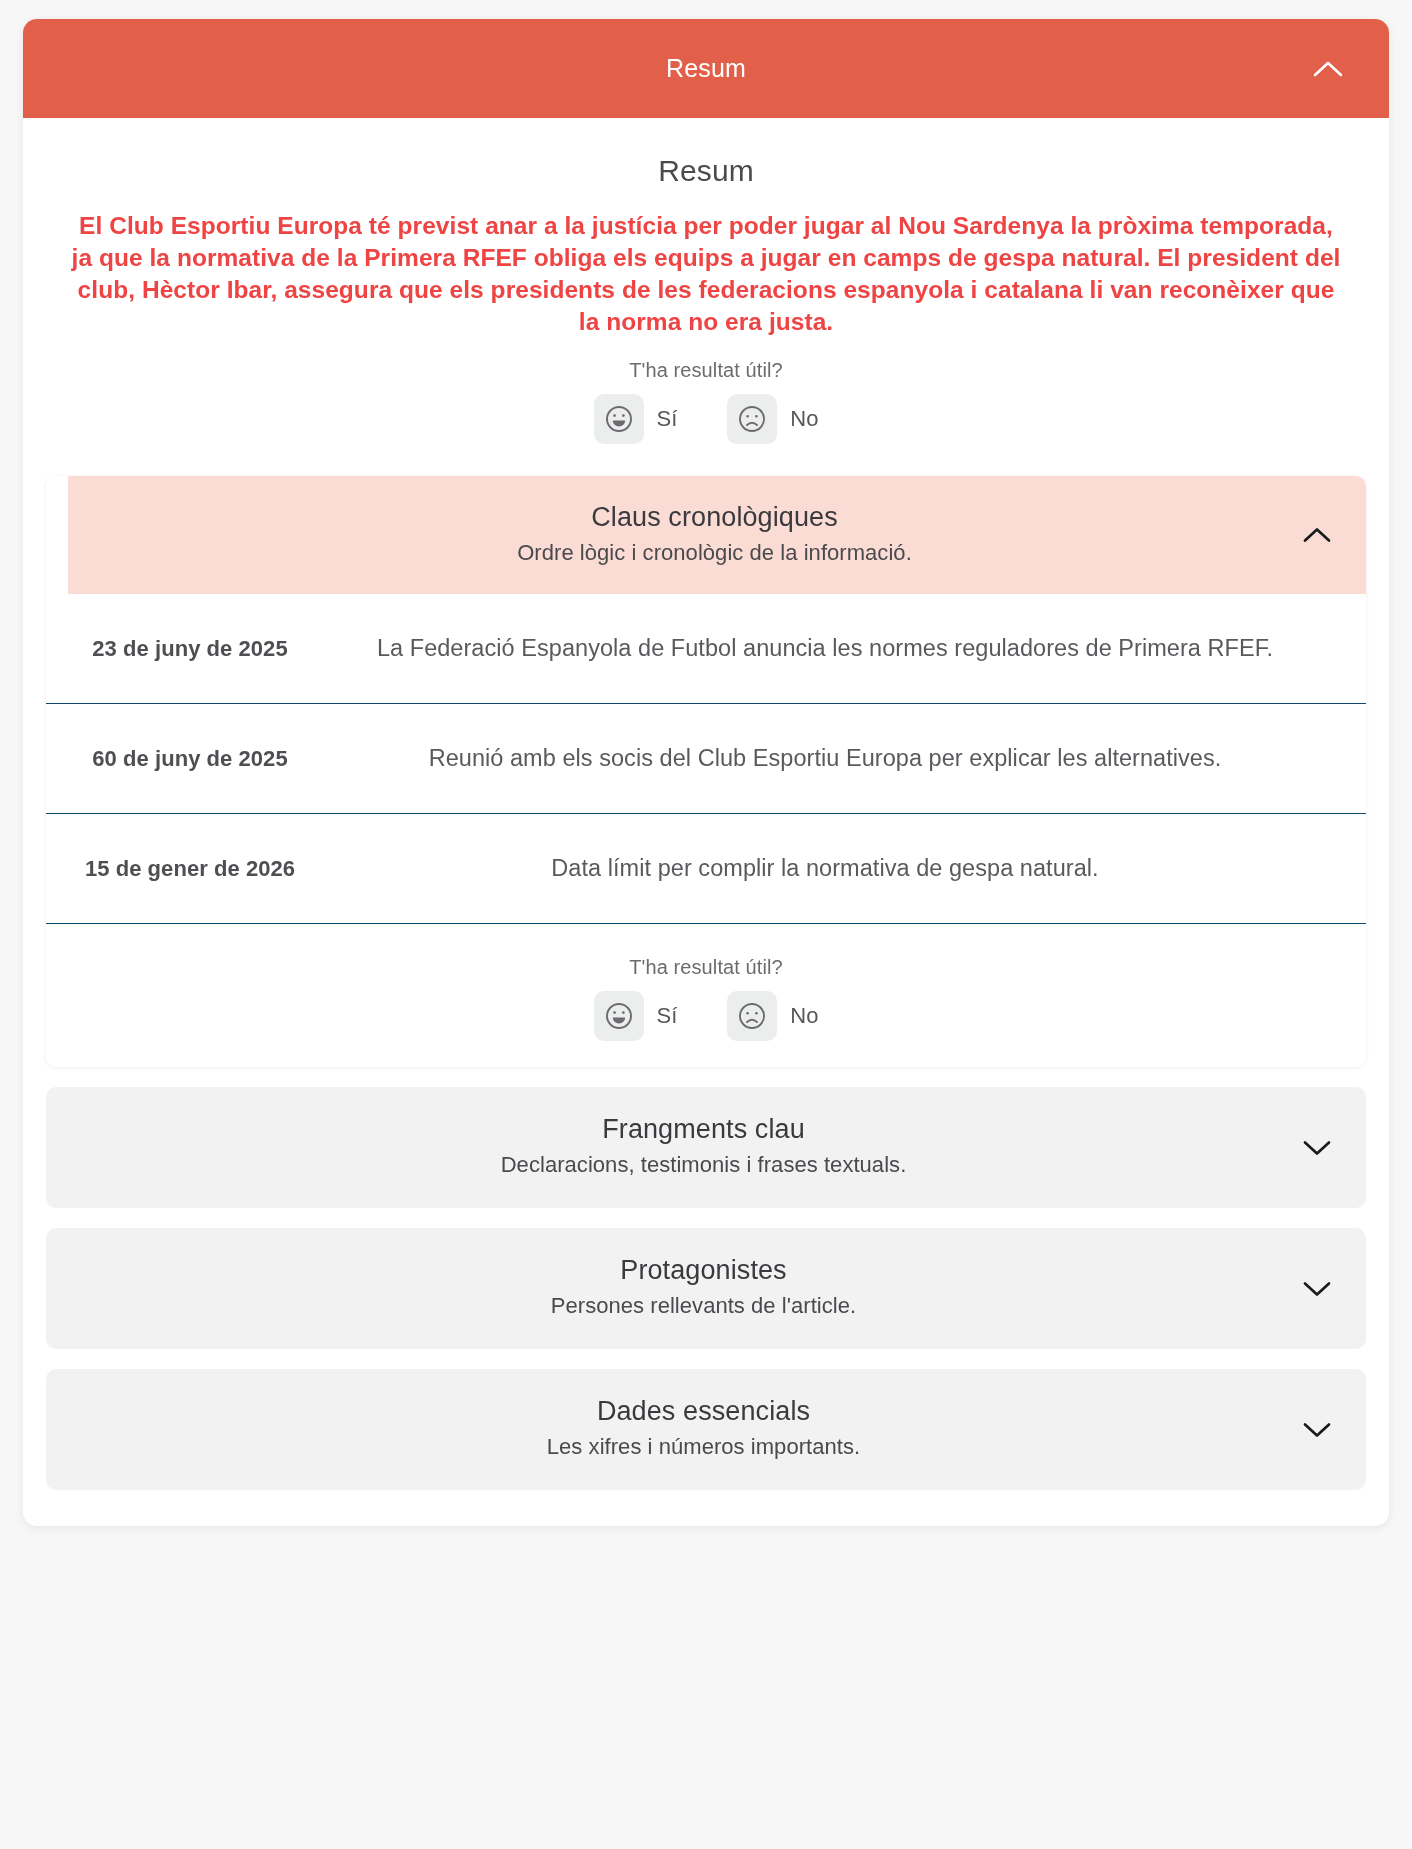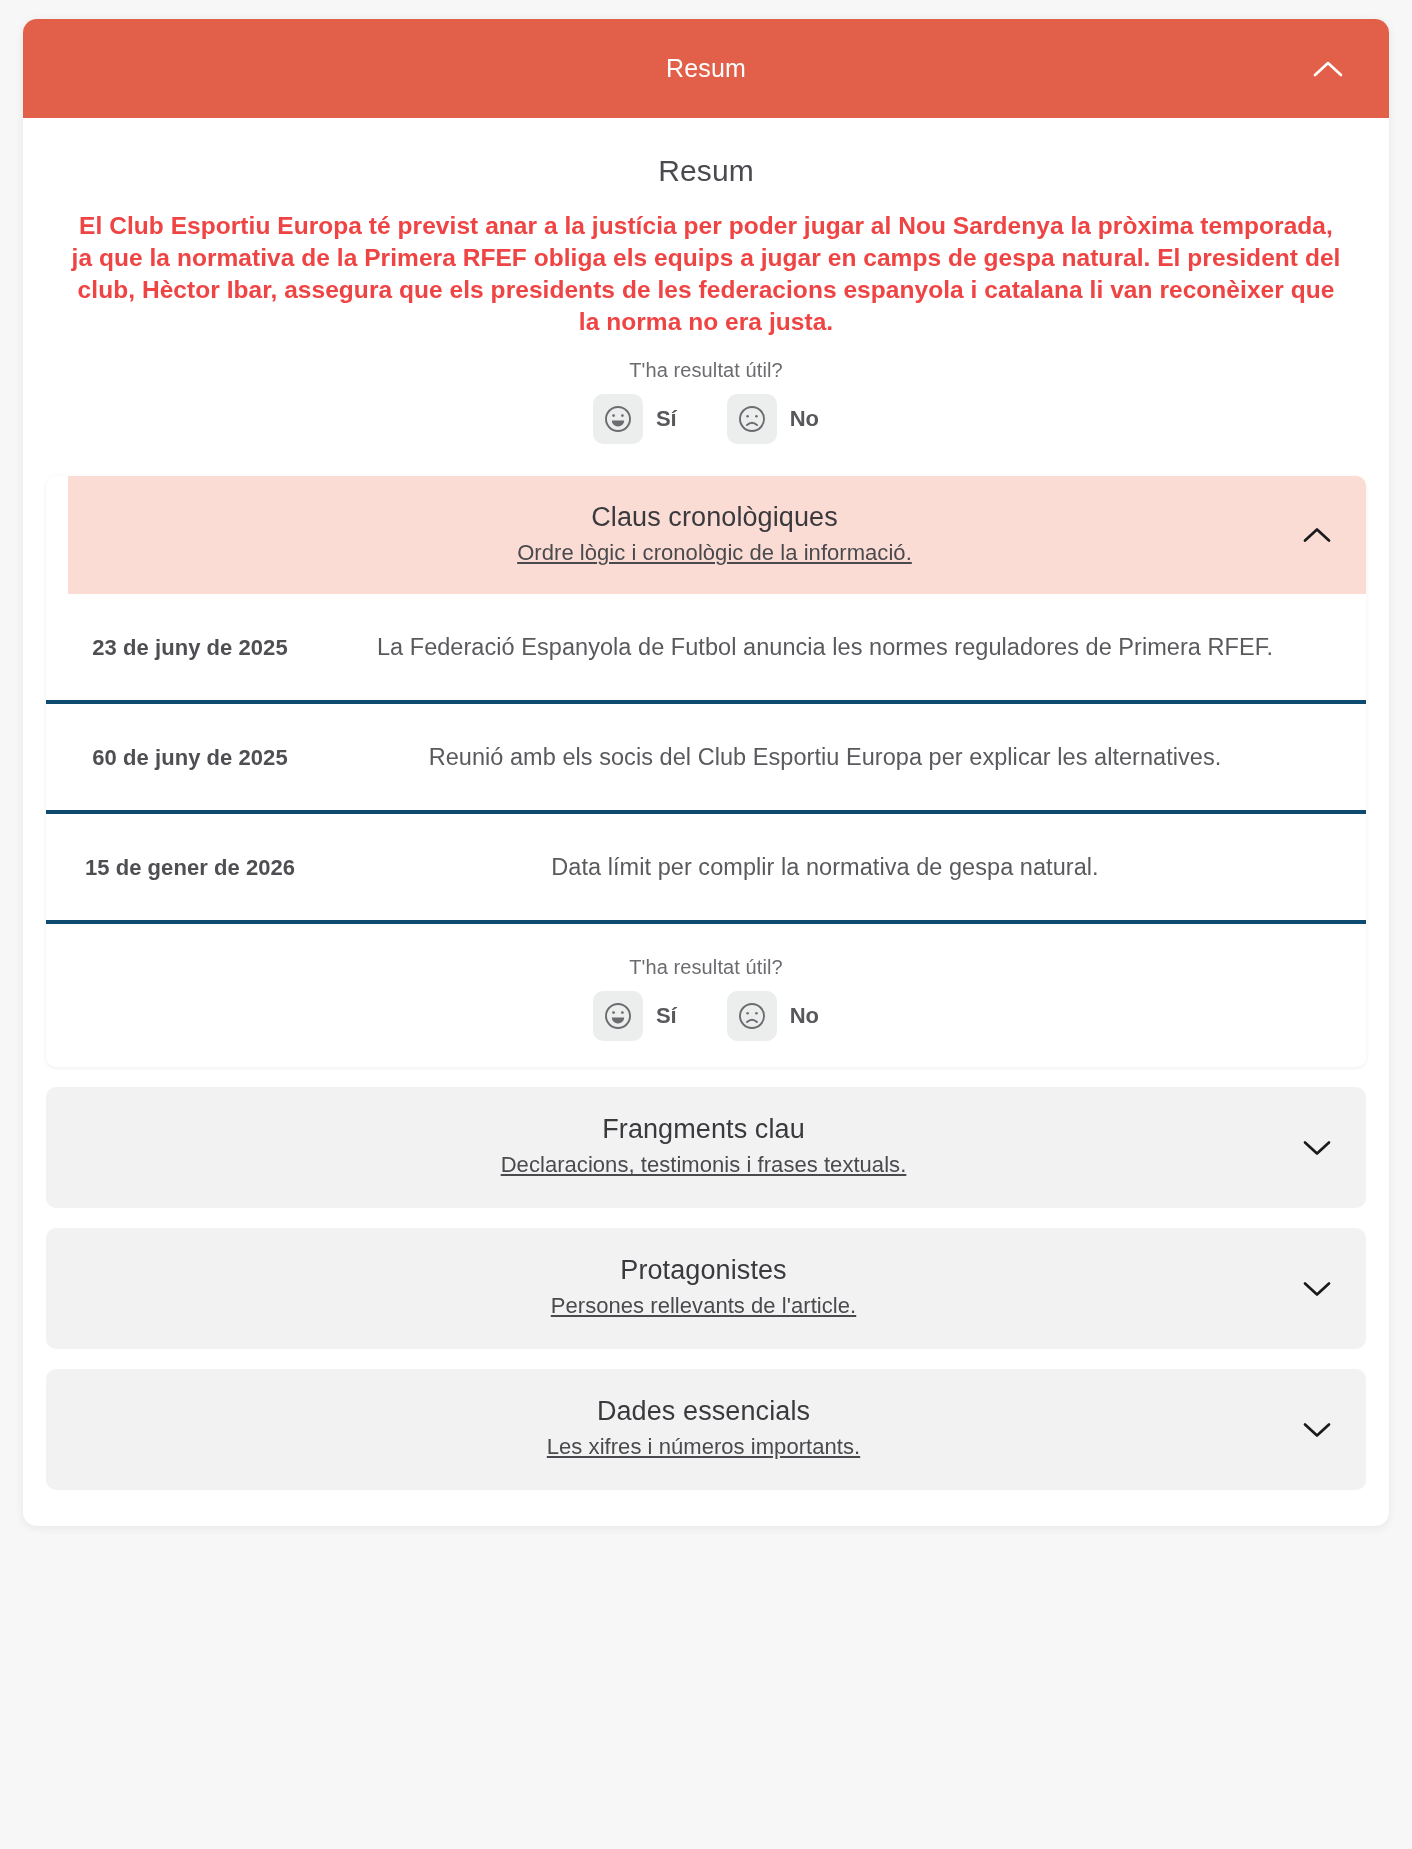--- a/index.html
+++ b/index.html
@@ -86,21 +86,20 @@
   .feedback-question {
     font-size: 20px;
     color: #6c6c70;
     margin-bottom: 12px;
     letter-spacing: 0.1px;
   }
   .feedback-options {
     display: flex;
     align-items: center;
     gap: 50px;
-    font-weight: bold;
   }
   .feedback-option {
     display: flex;
     align-items: center;
     gap: 13px;
     cursor: pointer;
   }
   .emoji-btn {
     width: 50px;
     height: 50px;
@@ -141,29 +140,28 @@
     font-size: 27px;
     font-weight: 400;
     color: #3a3a3e;
     letter-spacing: 0.1px;
     margin-bottom: 7px;
   }
   .acc-sub {
     font-size: 22px;
     color: #4a4a4e;
     letter-spacing: 0.05px;
-    text-decoration: underline;
   }
 
   
   .timeline { background: #ffffff; }
   .tl-row {
     display: flex;
     align-items: center;
-    border-bottom: 4px solid #0c4a6e;
+    border-bottom: 1px solid #0c4a6e;
     padding: 30px 32px 30px 32px;
     min-height: 110px;
   }
   .tl-date {
     width: 238px;
     flex: 0 0 238px;
     font-size: 22px;
     font-weight: bold;
     color: #4f4f53;
     line-height: 1.32;

